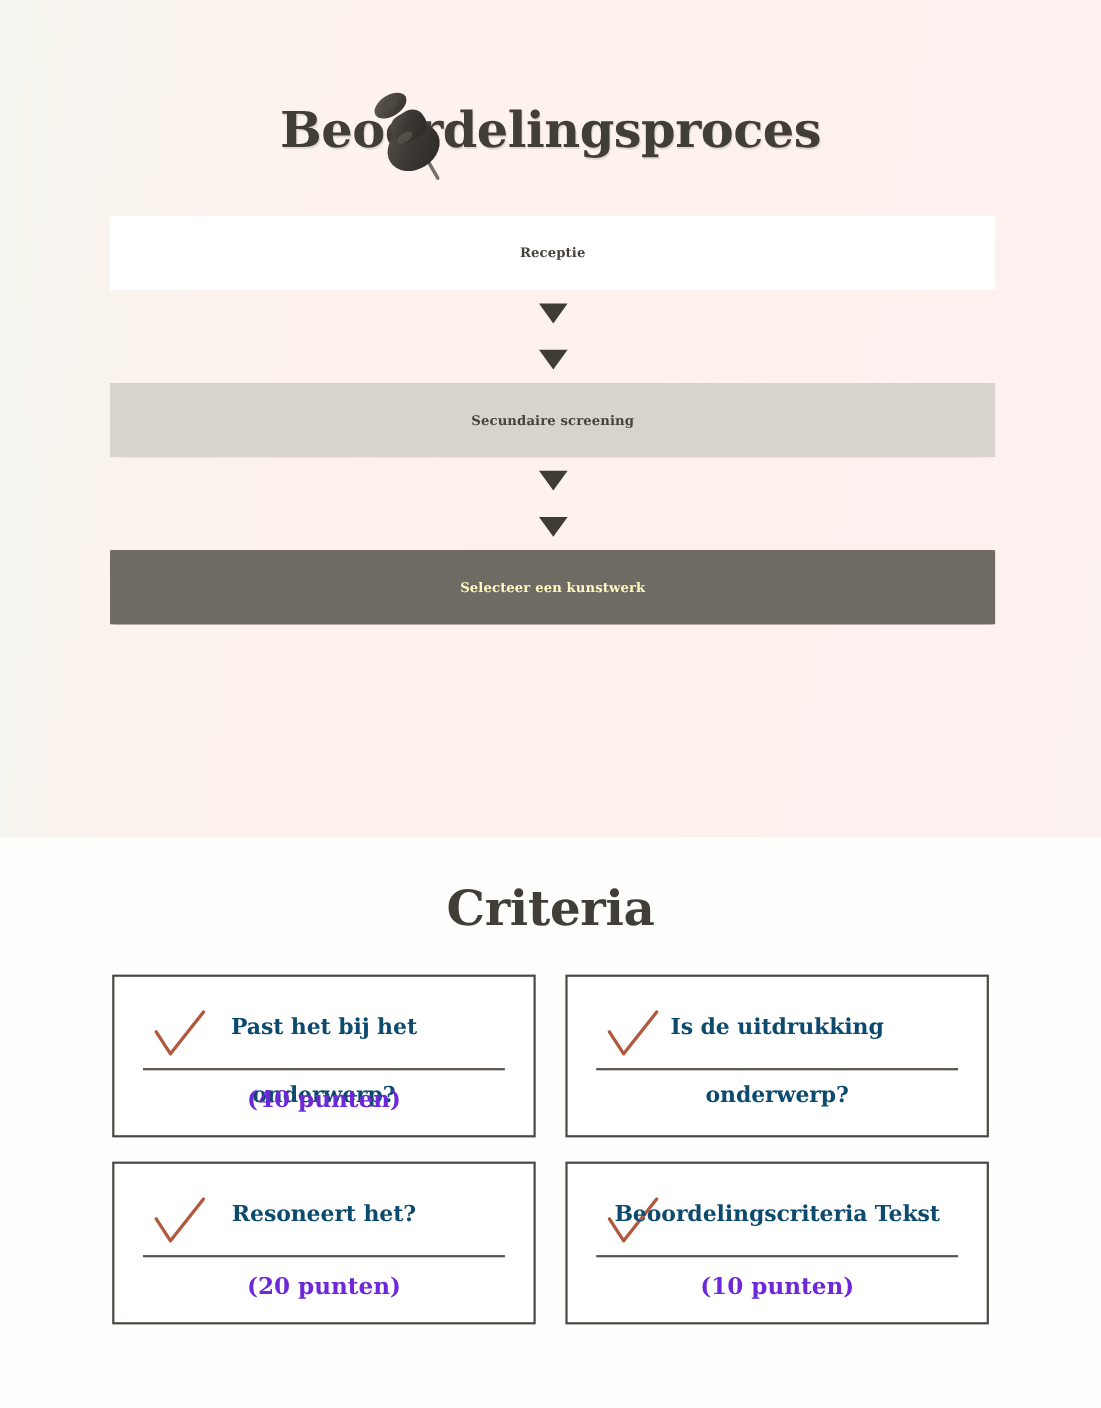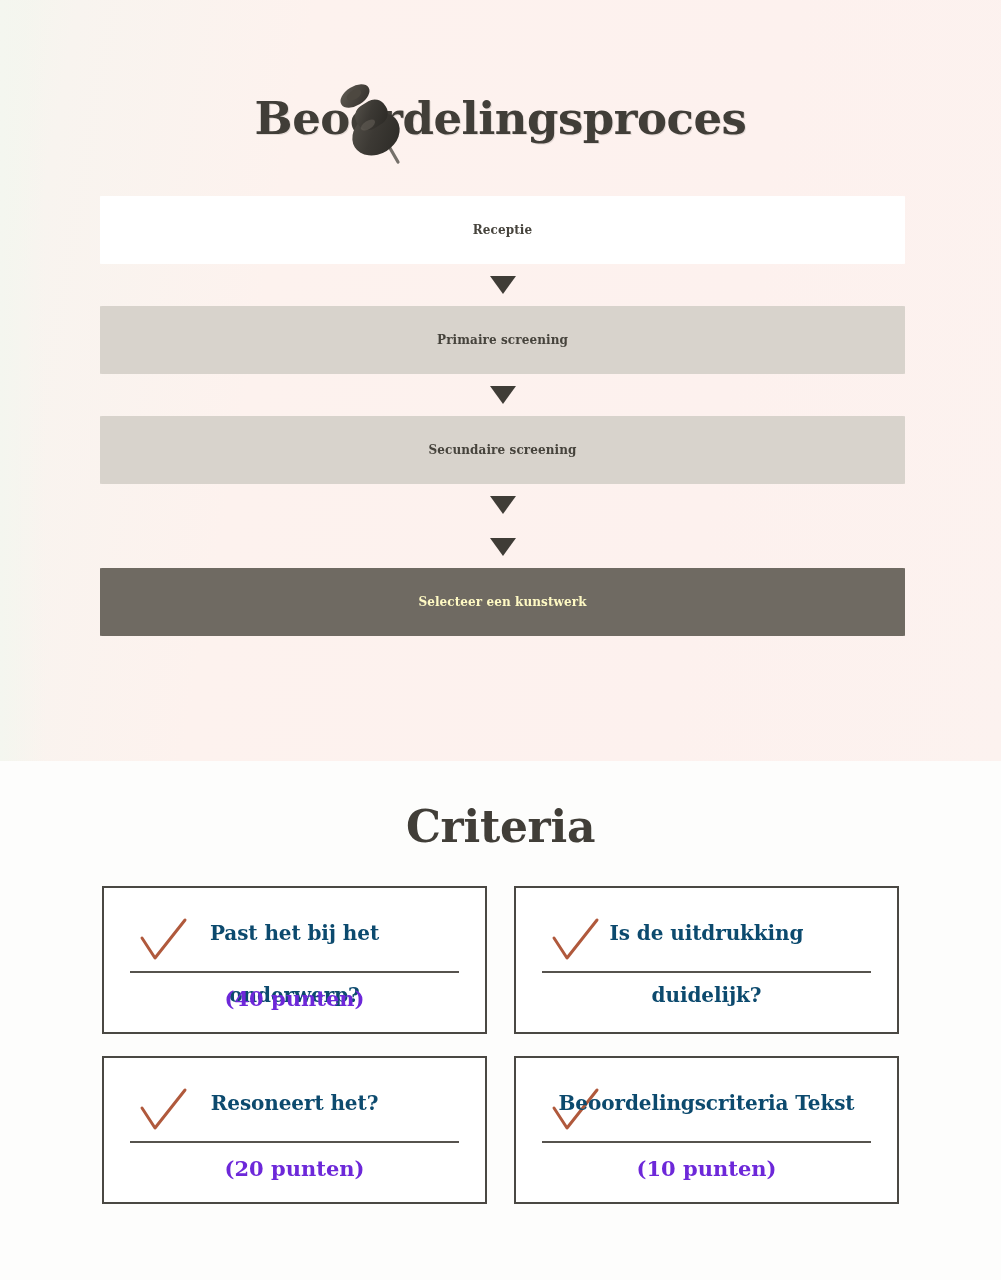--- a/index.html
+++ b/index.html
@@ -237,23 +237,20 @@
   <div class="flow">
 
     <div class="flow-box light">
       <span>Receptie</span>
     </div>
 
     <div class="flow-arrow">
       <span class="tri-down"></span>
     </div>
 
-    <div class="flow-box gray">
-      <span>Primaire screening</span>
-    </div>
 
     <div class="flow-arrow">
       <span class="tri-down"></span>
     </div>
 
     <div class="flow-box gray">
       <span>Secundaire screening</span>
     </div>
 
     <div class="flow-arrow">
@@ -285,21 +282,21 @@
       <div class="card-divider"></div>
       <div class="card-title narrow">Past het bij het onderwerp?</div>
       <div class="card-points">(40 punten)</div>
     </div>
 
     <div class="criteria-card">
       <svg class="check-mark" viewBox="0 0 52 48">
         <path d="M4 22 L17 42 L47 4" stroke="#b0593c" stroke-width="3" fill="none" stroke-linecap="round" stroke-linejoin="round"></path>
       </svg>
       <div class="card-divider"></div>
-      <div class="card-title narrow">Is de uitdrukking duidelijk?</div>
+      <div class="card-title narrow">Is de uitdrukking onderwerp?</div>
     </div>
 
     <div class="criteria-card">
       <svg class="check-mark" viewBox="0 0 52 48">
         <path d="M4 22 L17 42 L47 4" stroke="#b0593c" stroke-width="3" fill="none" stroke-linecap="round" stroke-linejoin="round"></path>
       </svg>
       <div class="card-divider"></div>
       <div class="card-title single">Resoneert het?</div>
       <div class="card-points">(20 punten)</div>
     </div>

